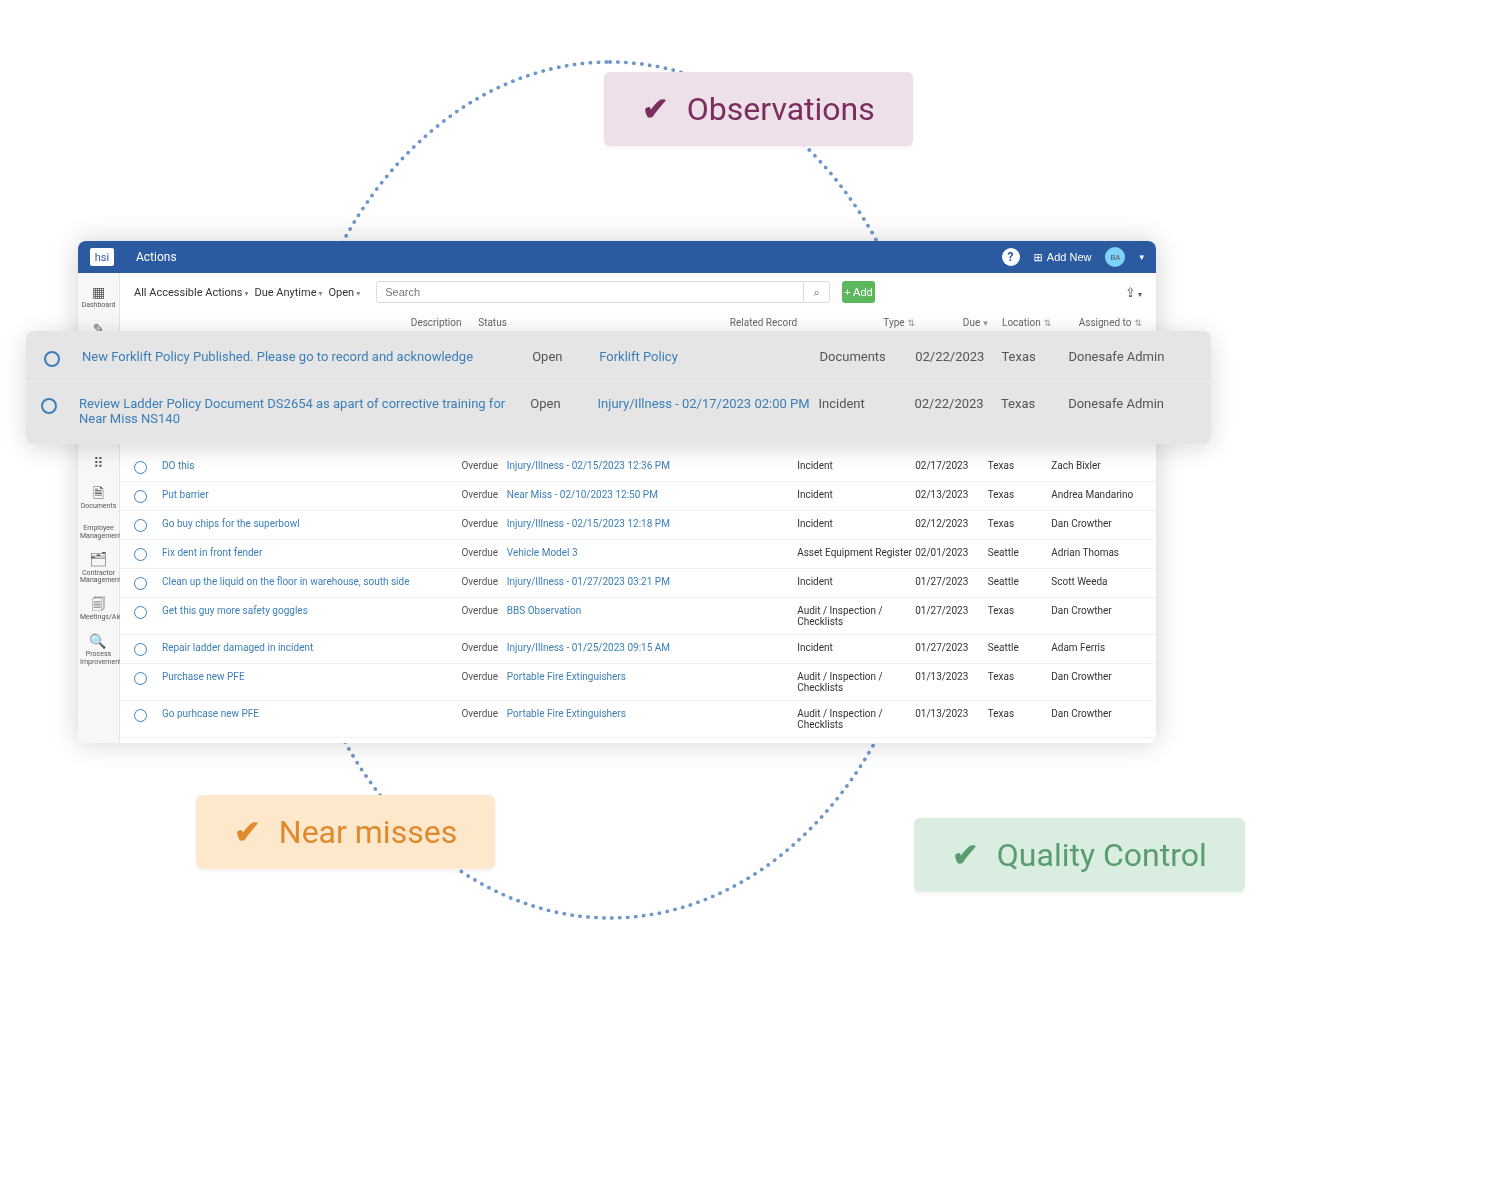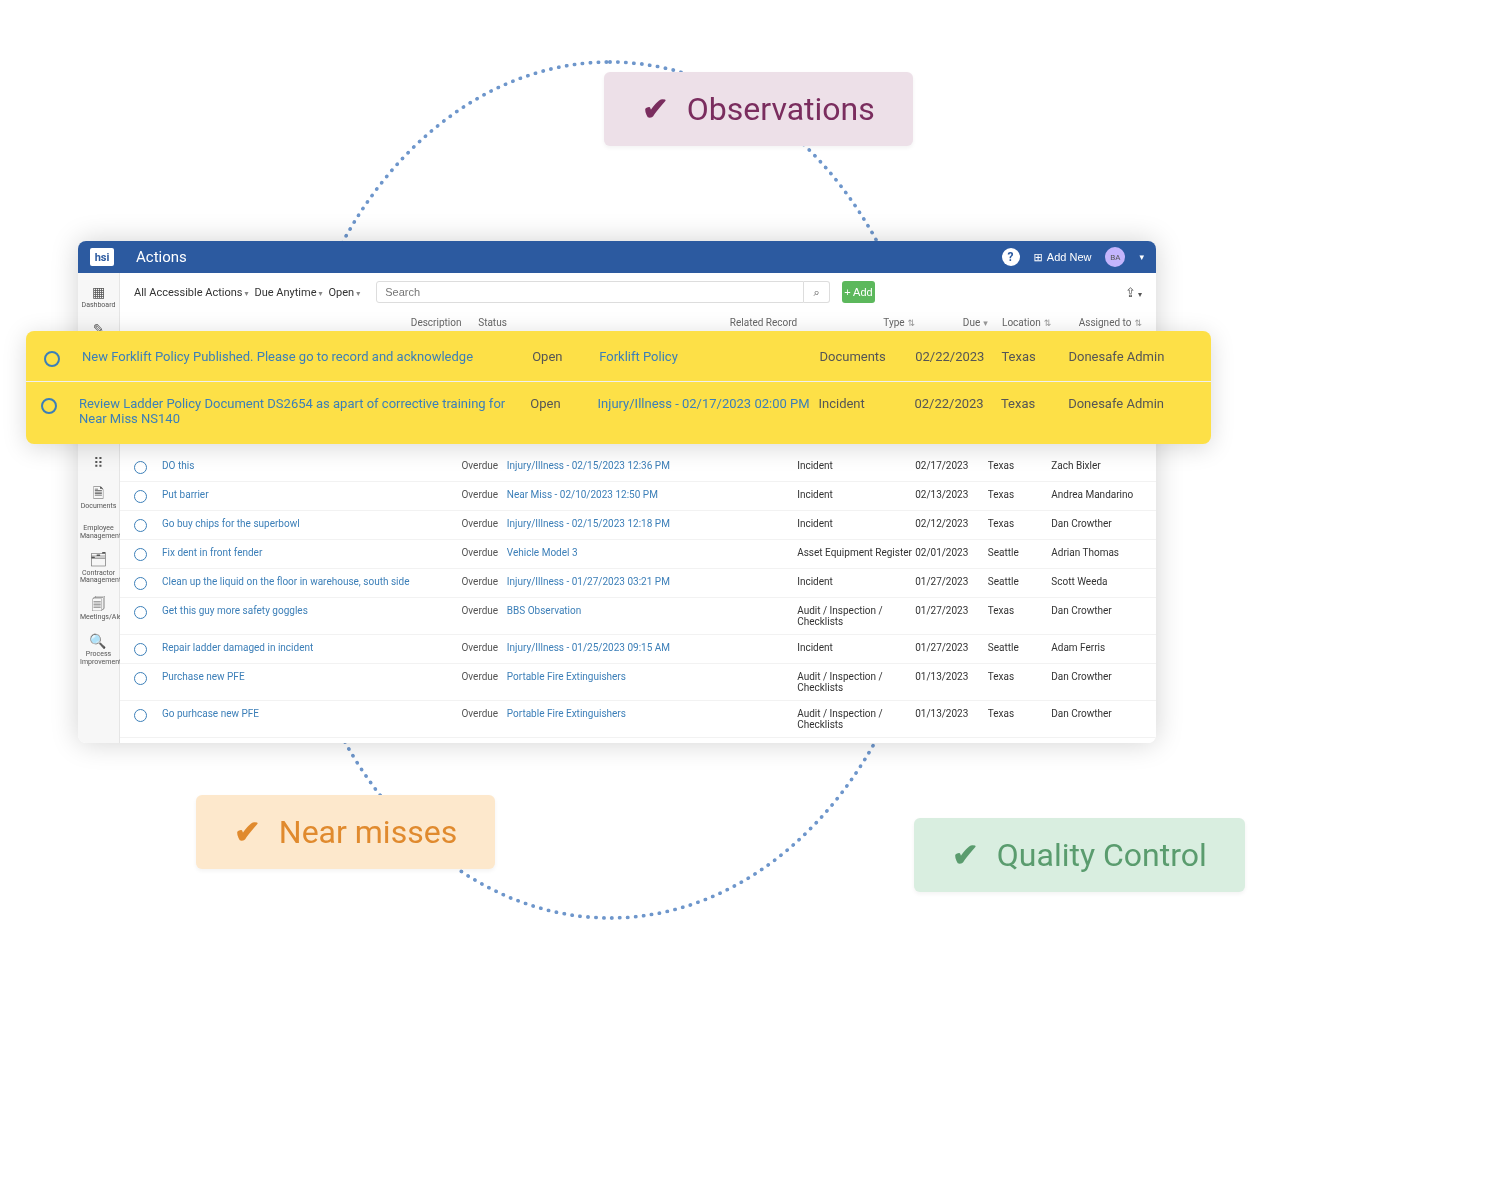--- a/index.html
+++ b/index.html
@@ -16,29 +16,29 @@
 .check { font-size: 32px; font-weight: bold; }
 
 
 .dotted-path { position: absolute; top: 60px; left: 280px; width: 660px; height: 860px; border: 4px dotted #4a7dbf; border-radius: 50%; z-index: 1; opacity: 0.8; }
 
 
 .app-frame { position: absolute; top: 241px; left: 78px; width: 1078px; height: 502px; background: #fff; border-radius: 8px; box-shadow: 0 0 28px rgba(0,0,0,0.18); z-index: 10; overflow: hidden; }
 
 
 .topbar { background: #2c5aa0; height: 32px; display: flex; align-items: center; color: #fff; padding: 0 12px; font-size: 13px; }
-.logo { background: #fff; color: #2c5aa0; width: 24px; height: 18px; display: flex; align-items: center; justify-content: center; font-weight: bold; font-size: 11px; border-radius: 2px; margin-right: 22px; }
-.topbar-title { font-size: 15px; text-align: right; }
+.logo { background: #fff; color: #2c5aa0; width: 24px; height: 18px; display: flex; align-items: center; justify-content: center; font-weight: normal; font-size: 11px; border-radius: 2px; margin-right: 22px; }
+.topbar-title { font-size: 12px; text-align: right; }
 .topbar-search { margin-left: auto; margin-right: 0; }
 .topbar-search input { width: 430px; height: 20px; border: none; border-radius: 3px 0 0 3px; padding: 0 8px; font-size: 11px; background: #fff; color: #555; }
 .search-btn-top { width: 24px; height: 20px; background: #fff; border: none; border-radius: 0 3px 3px 0; color: #2c5aa0; font-size: 11px; cursor: pointer; }
 .topbar-right { display: flex; align-items: center; gap: 14px; margin-left: auto; }
 .help-icon { width: 18px; height: 18px; border-radius: 50%; background: #fff; color: #2c5aa0; display: flex; align-items: center; justify-content: center; font-size: 12px; font-weight: bold; cursor: pointer; }
 .add-new-btn { background: transparent; color: #fff; border: none; font-size: 11px; cursor: pointer; display: flex; align-items: center; gap: 4px; }
-.avatar { width: 20px; height: 20px; border-radius: 50%; background: #c4b5fd; color: #555; display: flex; align-items: center; justify-content: center; font-size: 8px; cursor: pointer; }
+.avatar { width: 20px; height: 20px; border-radius: 50%; background: #7dd3fc; color: #555; display: flex; align-items: center; justify-content: center; font-size: 8px; cursor: pointer; }
 .avatar-caret { color: #fff; font-size: 9px; cursor: pointer; }
 
 
 .main { display: flex; height: calc(100% - 32px); }
 
 
 .sidebar { width: 42px; background: #f7f7f7; border-right: 1px solid #e5e5e5; display: flex; flex-direction: column; align-items: center; padding-top: 6px; }
 .side-item { width: 100%; padding: 6px 2px; text-align: center; font-size: 7px; color: #555; cursor: pointer; line-height: 1.1; }
 .side-item .icon { font-size: 14px; display: block; margin-bottom: 2px; color: #555; }
 
@@ -60,21 +60,21 @@
 .table { flex: 1; overflow-y: auto; font-size: 10px; }
 .thead { display: grid; grid-template-columns: 28px 3.3fr 0.5fr 3.2fr 1.3fr 0.8fr 0.7fr 1fr; padding: 6px 14px; color: #666; border-bottom: 1px solid #eee; font-size: 10px; align-items: center; }
 .th { display: flex; align-items: center; gap: 3px; justify-content: flex-end; }
 .sort-icon { font-size: 9px; color: #999; cursor: pointer; }
 .trow { display: grid; grid-template-columns: 28px 3.3fr 0.5fr 3.2fr 1.3fr 0.8fr 0.7fr 1fr; padding: 7px 14px; border-bottom: 1px solid #f2f2f2; align-items: flex-start; color: #333; font-size: 10px; }
 .circle { width: 13px; height: 13px; border: 1.5px solid #3c7fb8; border-radius: 50%; cursor: pointer; margin-top: 1px; }
 .link { color: #3c7fb8; cursor: pointer; }
 .status-overdue { color: #555; }
 
 
-.highlight-overlay { position: absolute; top: 331px; left: 26px; width: 1185px; background: #fde047; border-radius: 8px; box-shadow: 0 4px 24px rgba(0,0,0,0.15); z-index: 20; padding: 4px 0; }
+.highlight-overlay { position: absolute; top: 331px; left: 26px; width: 1185px; background: #e5e5e5; border-radius: 8px; box-shadow: 0 4px 24px rgba(0,0,0,0.15); z-index: 20; padding: 4px 0; }
 .hl-row { display: grid; grid-template-columns: 38px 4.7fr 0.7fr 2.3fr 1fr 0.9fr 0.7fr 1.3fr; padding: 14px 18px; align-items: flex-start; font-size: 13px; color: #3c7fb8; }
 .hl-row + .hl-row { border-top: 1px solid #f0f0f0; padding-left: 15px; }
 .hl-circle { width: 16px; height: 16px; border: 2px solid #3c7fb8; border-radius: 50%; cursor: pointer; margin-top: 2px; }
 .hl-text { color: #555; }
 
 </style>
 </head>
 <body>
 
 <div class="dotted-path"></div>

